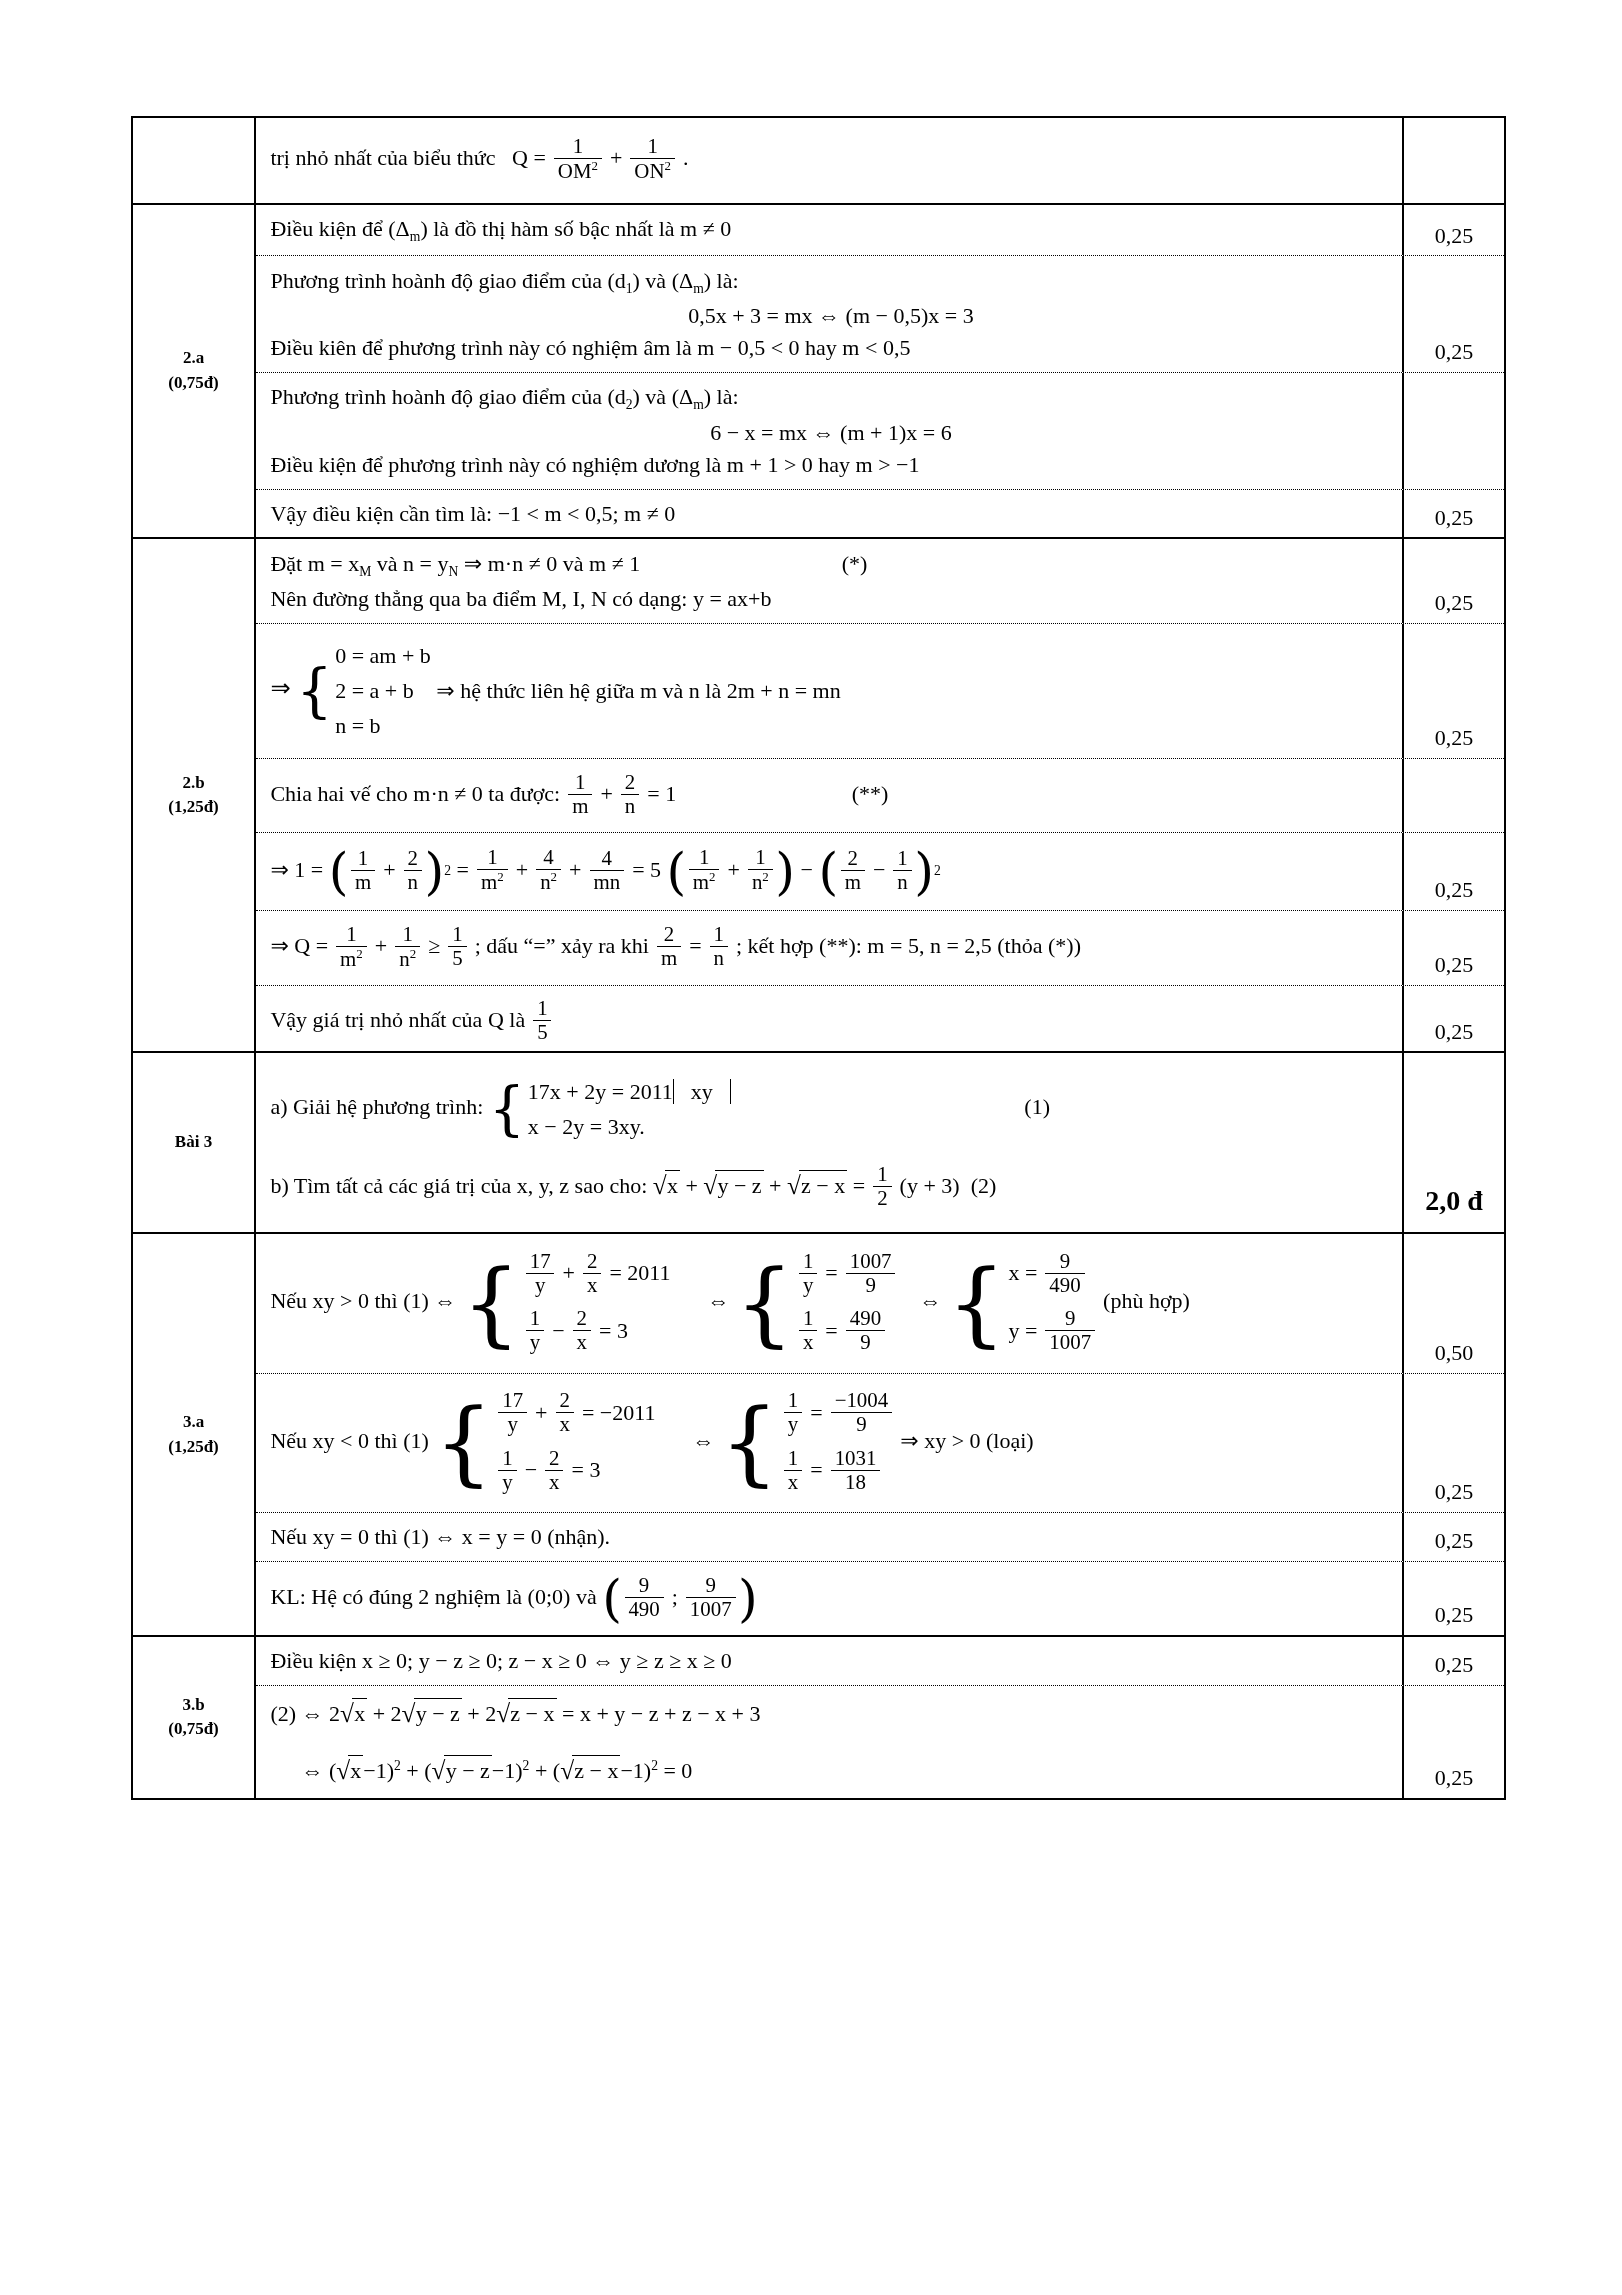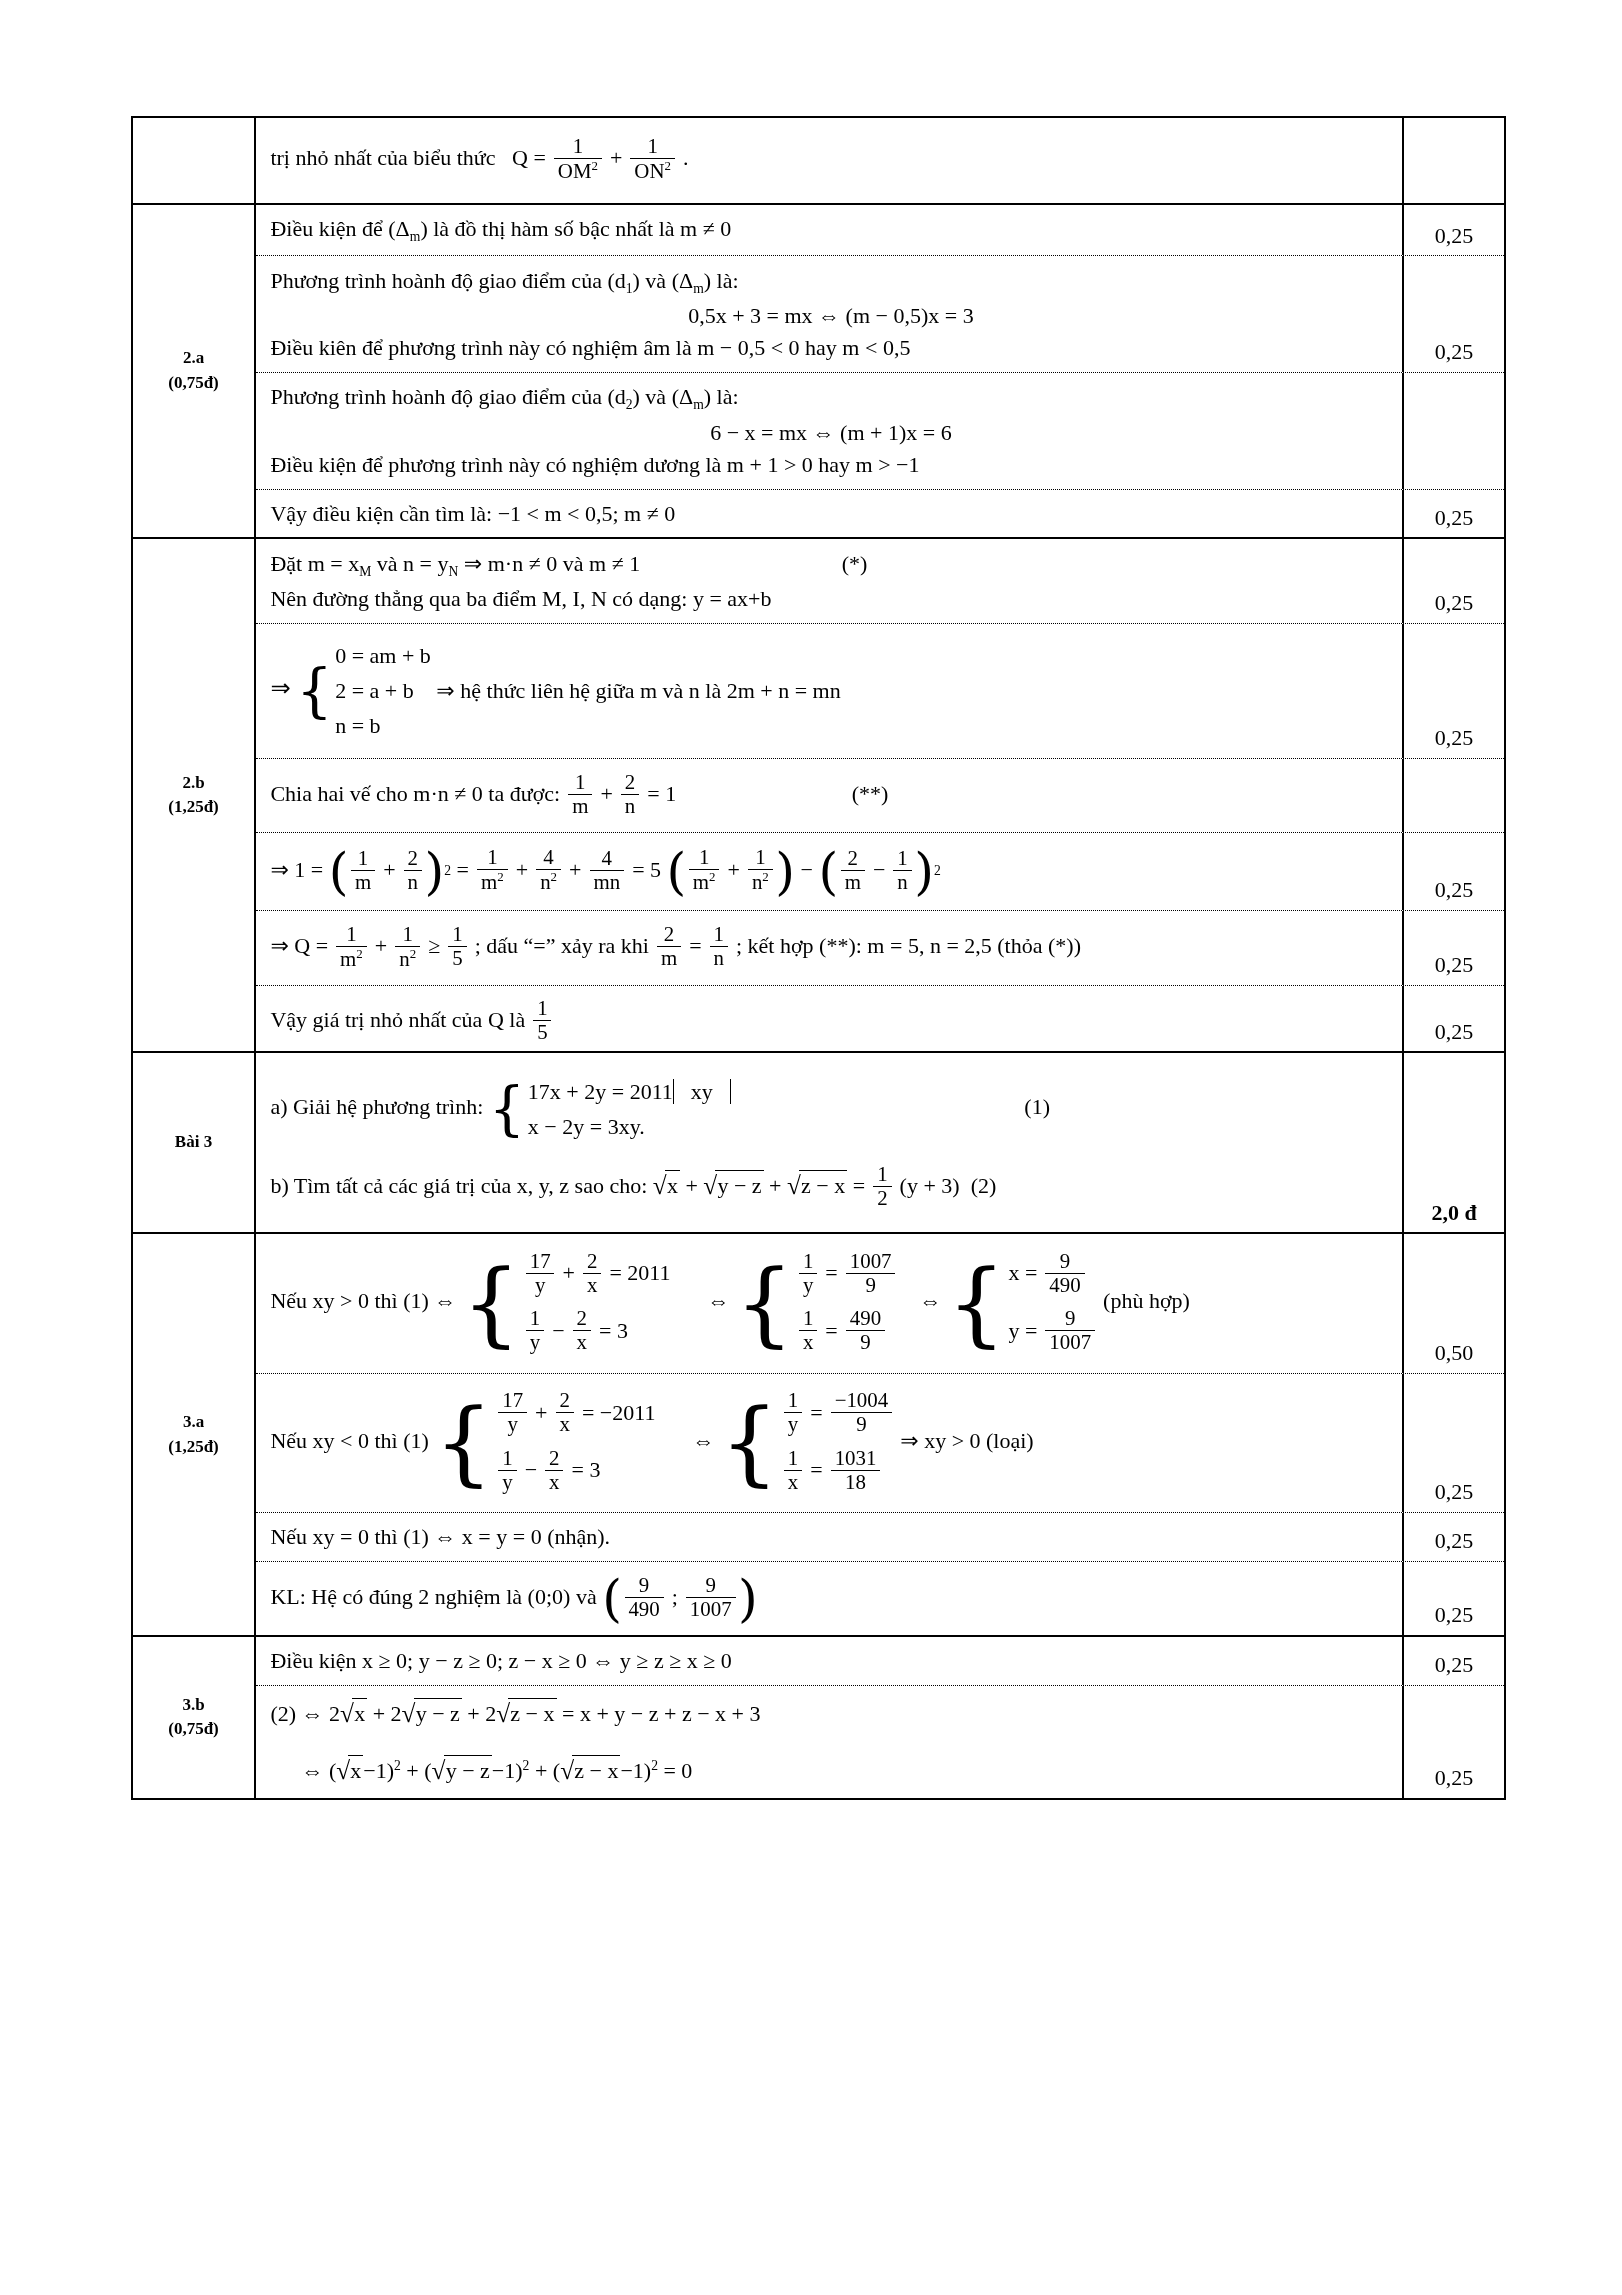--- a/index.html
+++ b/index.html
@@ -41,22 +41,22 @@
   td.label-cell {
     text-align: center;
     font-weight: bold;
     vertical-align: middle;
     font-size: 17px;
     line-height: 1.45;
   }
   td.score-cell {
     text-align: center;
     vertical-align: bottom;
-    font-size: 22px;
-    padding-bottom: 4px;
+    font-size: 28px;
+    padding-bottom: 12px;
   }
   td.score-cell.bold { font-weight: bold; }
   td.body-cell {
     padding: 6.5px 10.5px 6.5px 14.4px;
   }
   
   .sub {
     border-bottom: 1.3px dotted #000;
   }
   .sub:last-child { border-bottom: none; }

